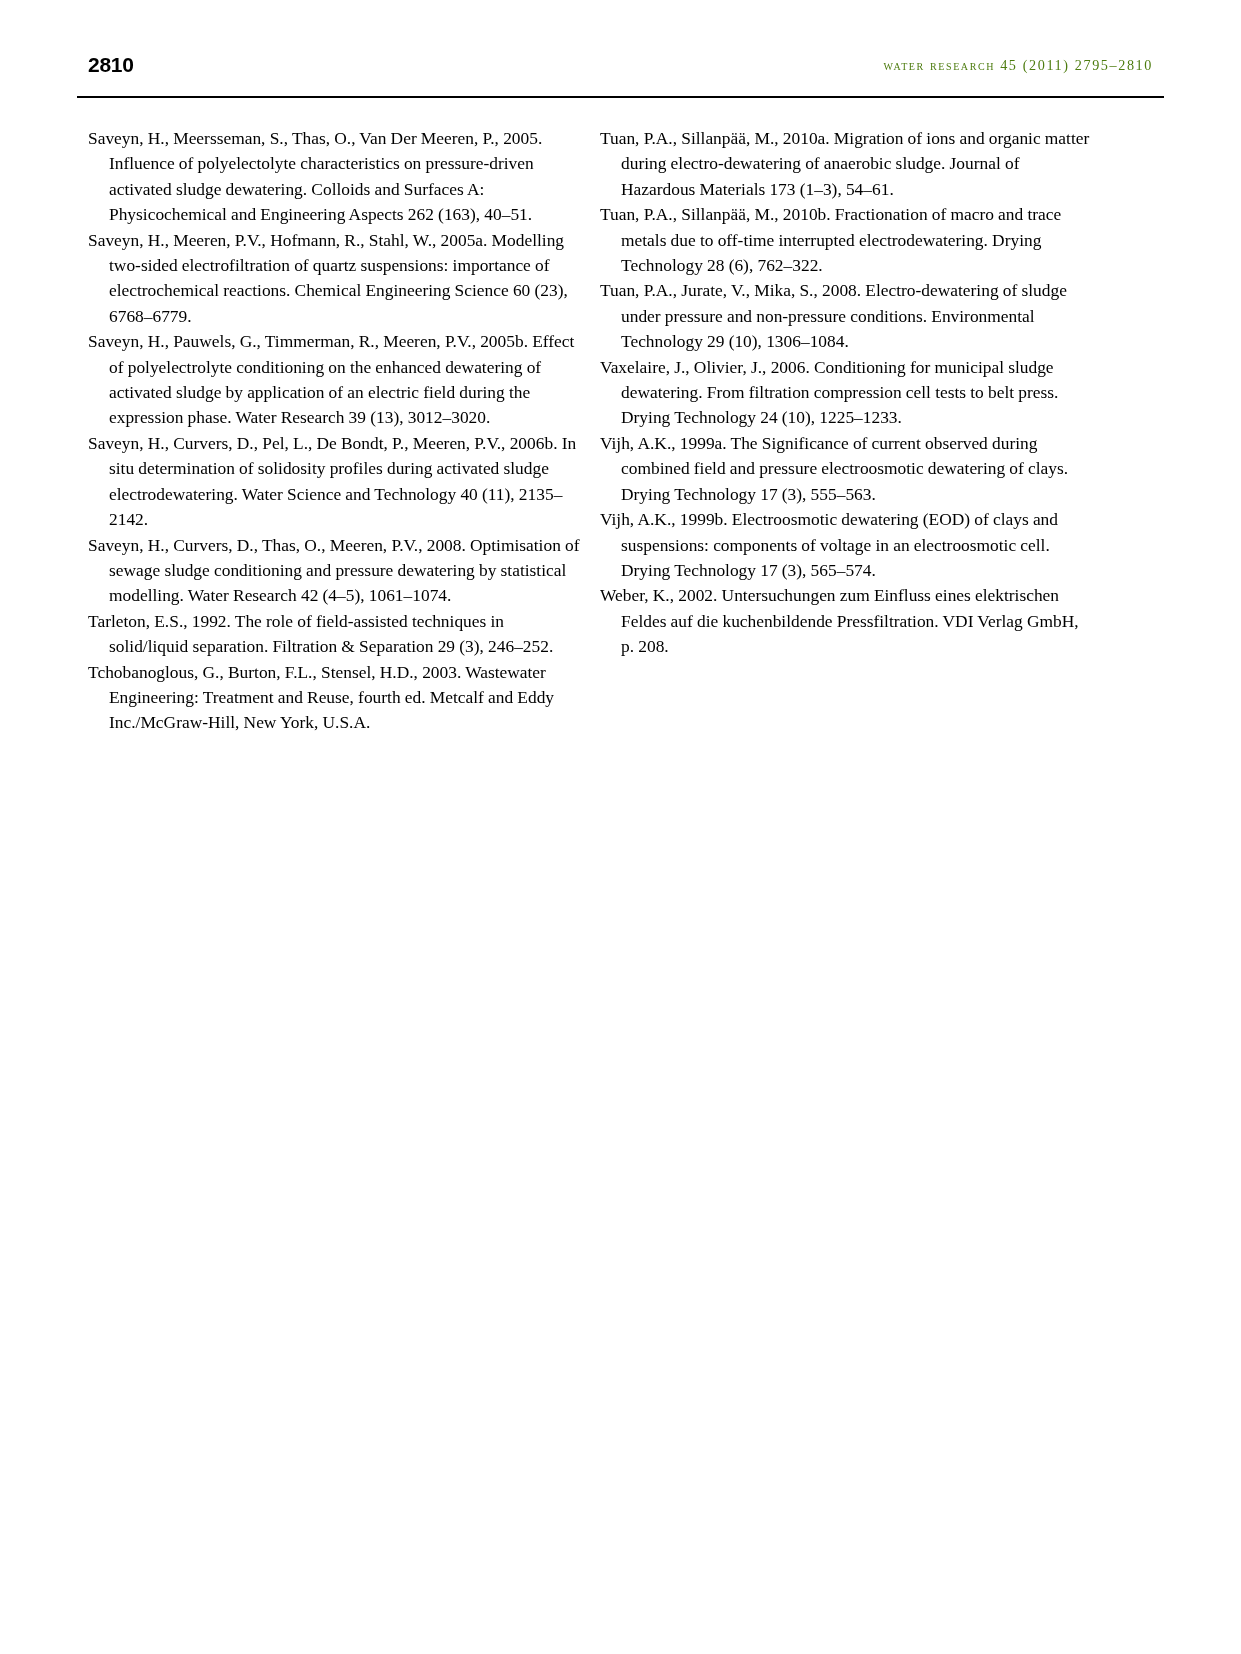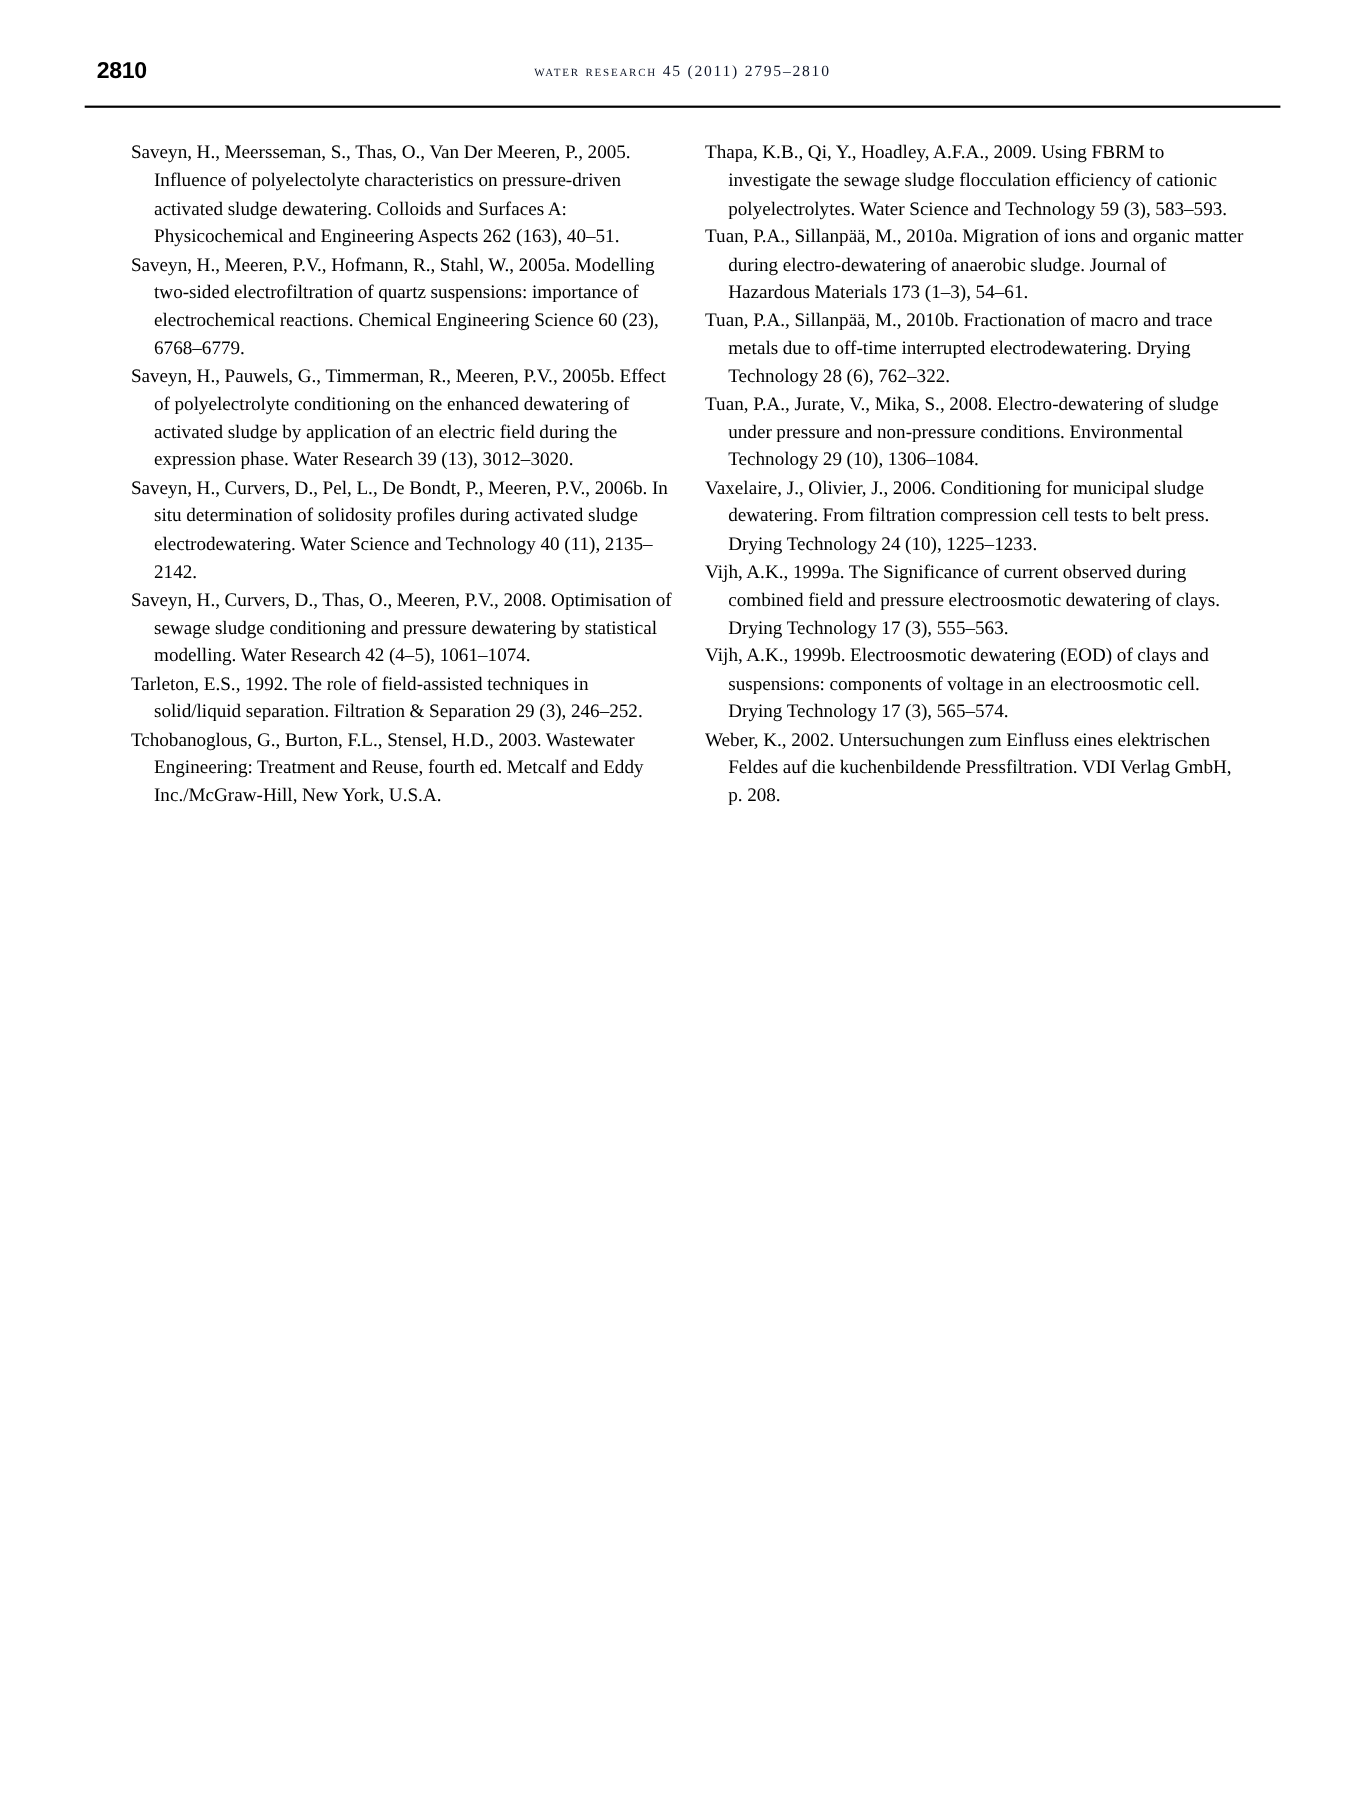--- a/index.html
+++ b/index.html
@@ -36,46 +36,45 @@
     font-size: 21px;
     letter-spacing: -0.3px;
     color: #000;
     line-height: 26px;
   }
   .journal-line {
     position: absolute;
     left: 0;
     right: 0;
     top: 5px;
-    text-align: center;
+    text-align: right;
     font-family: "Liberation Serif", "DejaVu Serif", serif;
     font-size: 14.2px;
     font-variant: small-caps;
     letter-spacing: 1.6px;
-    color: #0f172a;
+    color: #4d7c0f;
     white-space: nowrap;
   }
   .head-rule {
     position: absolute;
     top: 96px;
     left: 77px;
     width: 1087px;
     height: 2.4px;
     background: #000000;
   }
 
   
   .columns {
     position: absolute;
     top: 126px;
     left: 88px;
     width: 1070px;
     display: flex;
-    gap: 30px;
-    margin-left: 31px;
+    gap: 20px;
   }
   .col {
     width: 492px;
     flex: 0 0 492px;
   }
   .ref {
     font-size: 17.4px;
     line-height: 25.4px;
     text-indent: -21px;
     padding-left: 21px;
@@ -101,21 +100,20 @@
     <div class="col">
       <p class="ref">Saveyn, H., Meersseman, S., Thas, O., Van Der Meeren, P., 2005. Influence of polyelectolyte characteristics on pressure-driven activated sludge dewatering. Colloids and Surfaces A: Physicochemical and Engineering Aspects 262 (163), 40–51.</p>
       <p class="ref">Saveyn, H., Meeren, P.V., Hofmann, R., Stahl, W., 2005a. Modelling two-sided electrofiltration of quartz suspensions: importance of electrochemical reactions. Chemical Engineering Science 60 (23), 6768–6779.</p>
       <p class="ref">Saveyn, H., Pauwels, G., Timmerman, R., Meeren, P.V., 2005b. Effect of polyelectrolyte conditioning on the enhanced dewatering of activated sludge by application of an electric field during the expression phase. Water Research 39 (13), 3012–3020.</p>
       <p class="ref">Saveyn, H., Curvers, D., Pel, L., De Bondt, P., Meeren, P.V., 2006b. In situ determination of solidosity profiles during activated sludge electrodewatering. Water Science and Technology 40 (11), 2135–2142.</p>
       <p class="ref">Saveyn, H., Curvers, D., Thas, O., Meeren, P.V., 2008. Optimisation of sewage sludge conditioning and pressure dewatering by statistical modelling. Water Research 42 (4–5), 1061–1074.</p>
       <p class="ref">Tarleton, E.S., 1992. The role of field-assisted techniques in solid/liquid separation. Filtration &amp; Separation 29 (3), 246–252.</p>
       <p class="ref">Tchobanoglous, G., Burton, F.L., Stensel, H.D., 2003. Wastewater Engineering: Treatment and Reuse, fourth ed. Metcalf and Eddy Inc./McGraw-Hill, New York, U.S.A.</p>
     </div>
     <div class="col">
-      <p class="ref">Thapa, K.B., Qi, Y., Hoadley, A.F.A., 2009. Using FBRM to investigate the sewage sludge flocculation efficiency of cationic polyelectrolytes. Water Science and Technology 59 (3), 583–593.</p>
       <p class="ref">Tuan, P.A., Sillanpää, M., 2010a. Migration of ions and organic matter during electro-dewatering of anaerobic sludge. Journal of Hazardous Materials 173 (1–3), 54–61.</p>
       <p class="ref">Tuan, P.A., Sillanpää, M., 2010b. Fractionation of macro and trace metals due to off-time interrupted electrodewatering. Drying Technology 28 (6), 762–322.</p>
       <p class="ref">Tuan, P.A., Jurate, V., Mika, S., 2008. Electro-dewatering of sludge under pressure and non-pressure conditions. Environmental Technology 29 (10), 1306–1084.</p>
       <p class="ref">Vaxelaire, J., Olivier, J., 2006. Conditioning for municipal sludge dewatering. From filtration compression cell tests to belt press. Drying Technology 24 (10), 1225–1233.</p>
       <p class="ref">Vijh, A.K., 1999a. The Significance of current observed during combined field and pressure electroosmotic dewatering of clays. Drying Technology 17 (3), 555–563.</p>
       <p class="ref">Vijh, A.K., 1999b. Electroosmotic dewatering (EOD) of clays and suspensions: components of voltage in an electroosmotic cell. Drying Technology 17 (3), 565–574.</p>
       <p class="ref">Weber, K., 2002. Untersuchungen zum Einfluss eines elektrischen Feldes auf die kuchenbildende Pressfiltration. VDI Verlag GmbH, p. 208.</p>
     </div>
   </div>
 

